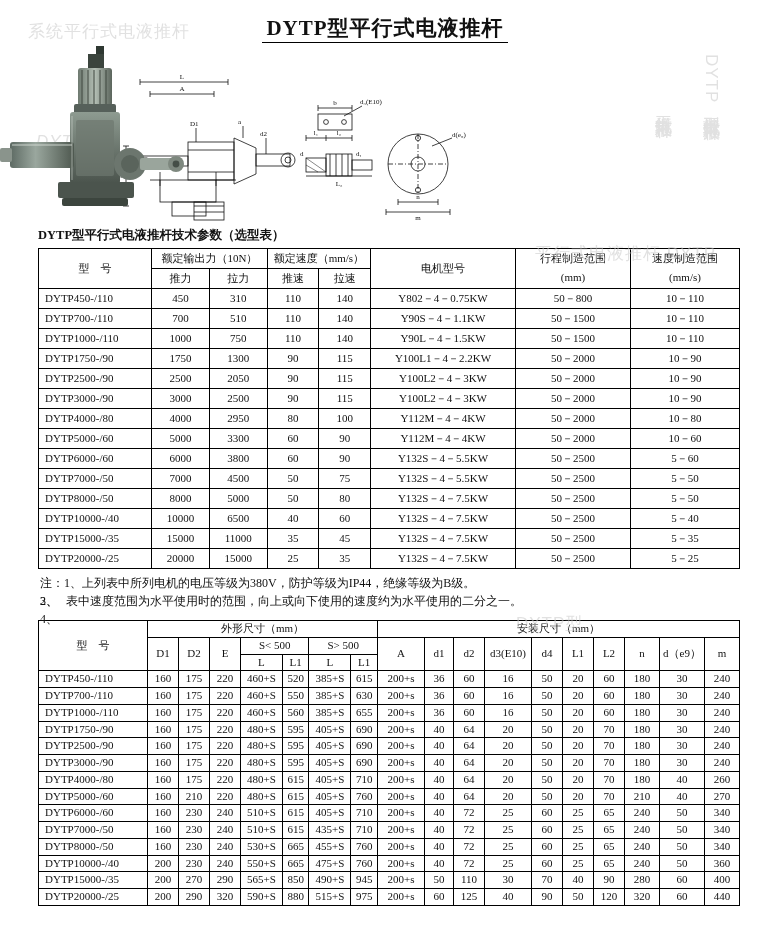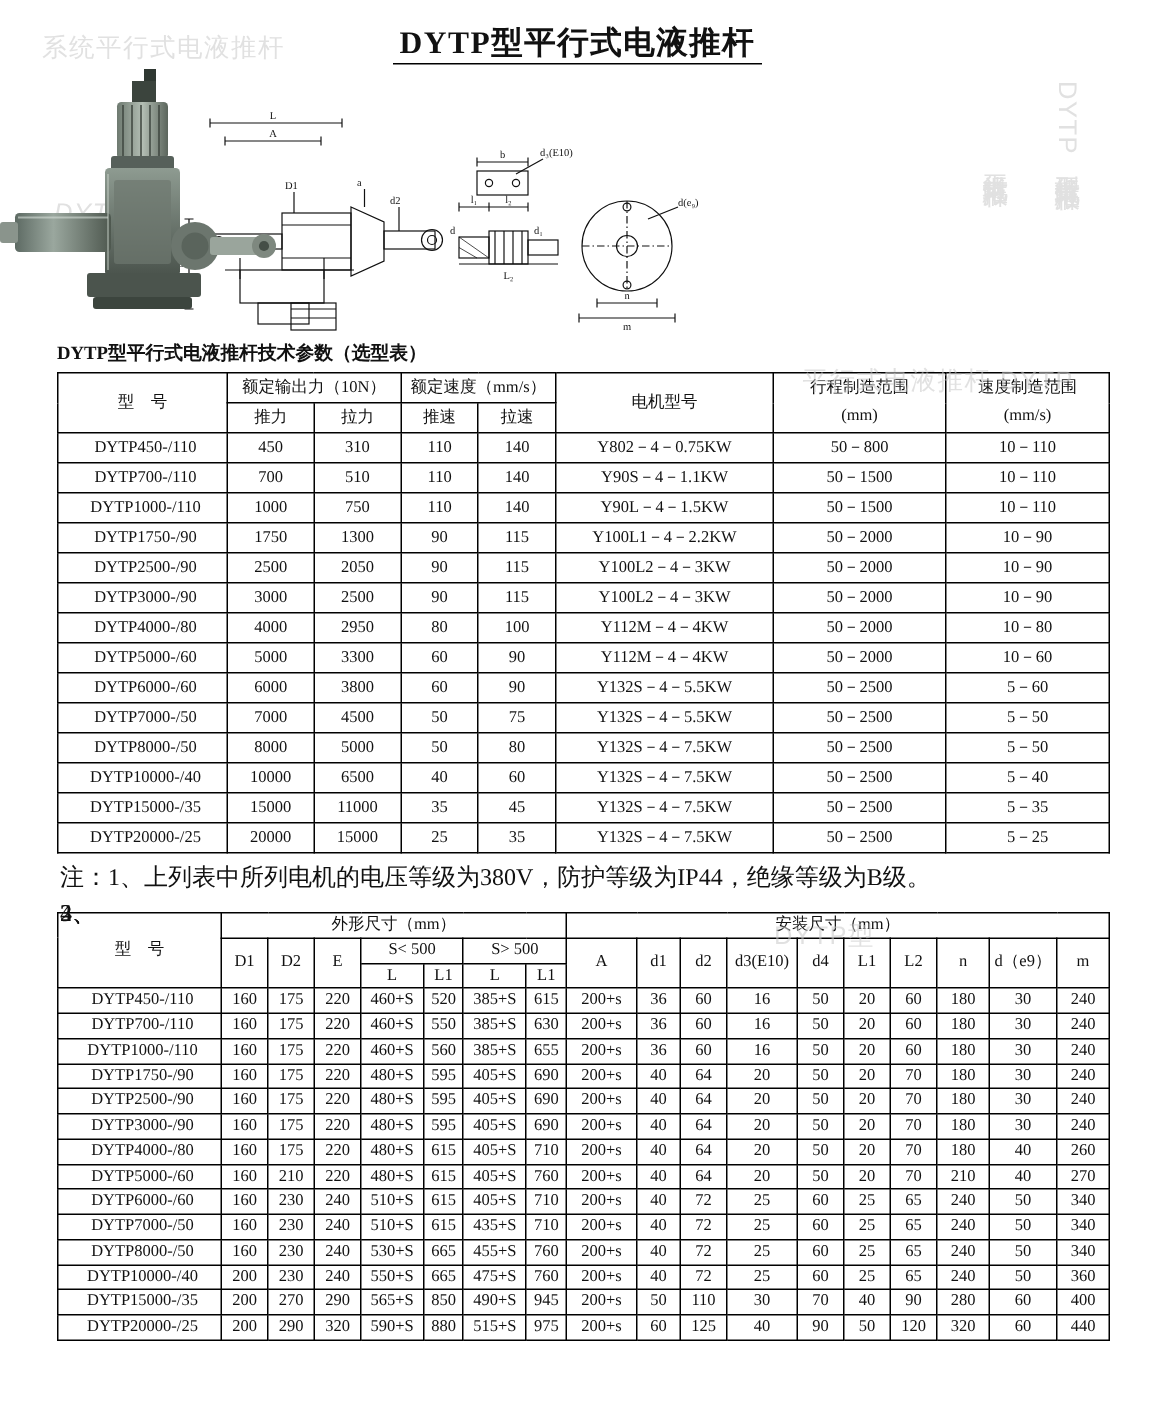--- a/index.html
+++ b/index.html
@@ -58,23 +58,23 @@
   .t2{width:702px;margin-left:2px;}
   .t1 th,.t1 td,.t2 th,.t2 td{
     border:1px solid #000;
     text-align:center;
     padding:1px 2px;
     line-height:1.25;
     white-space:nowrap;
   }
   .t1 th{font-weight:normal;}
   .t2 th{font-weight:normal;}
-  .t1 td.model,.t2 td.model{text-align:center;padding-left:6px;}
+  .t1 td.model,.t2 td.model{text-align:left;padding-left:6px;}
   .notes{
-    font-size:16px;margin:5px 0 0 4px;line-height:1.5;
+    font-size:12px;margin:5px 0 0 4px;line-height:1.5;
   }
   .notes .n{display:block;text-indent:0;padding-left:26px;position:relative;}
   .notes .n b{position:absolute;left:0;font-weight:normal;}
   .notes .lead{padding-left:0;}
   .tall td,.tall th{height:17px;}
 </style>
 </head>
 <body>
 
 <div class="page">
@@ -396,21 +396,21 @@
           <td>Y132S－4－7.5KW</td>
           <td>50－2500</td>
           <td>5－25</td>
         </tr>
       </tbody>
     </table>
 
     <div class="notes">
       <span class="n lead">注：1、上列表中所列电机的电压等级为380V，防护等级为IP44，绝缘等级为B级。</span>
       <span class="n"><b>2、</b></span>
-      <span class="n"><b>3、</b></span>
+      <span class="n"><b>3、</b><span>表中速度范围为水平使用时的范围，向上或向下使用的速度约为水平使用的二分之一。</span></span>
       <span class="n"><b>4、</b></span>
     </div>
   </div>
 
   <div class="section" style="margin-top:10px">
 
     <table class="t2">
       <thead>
         <tr>
           <th rowspan="3" style="width:104px">型　号</th>

